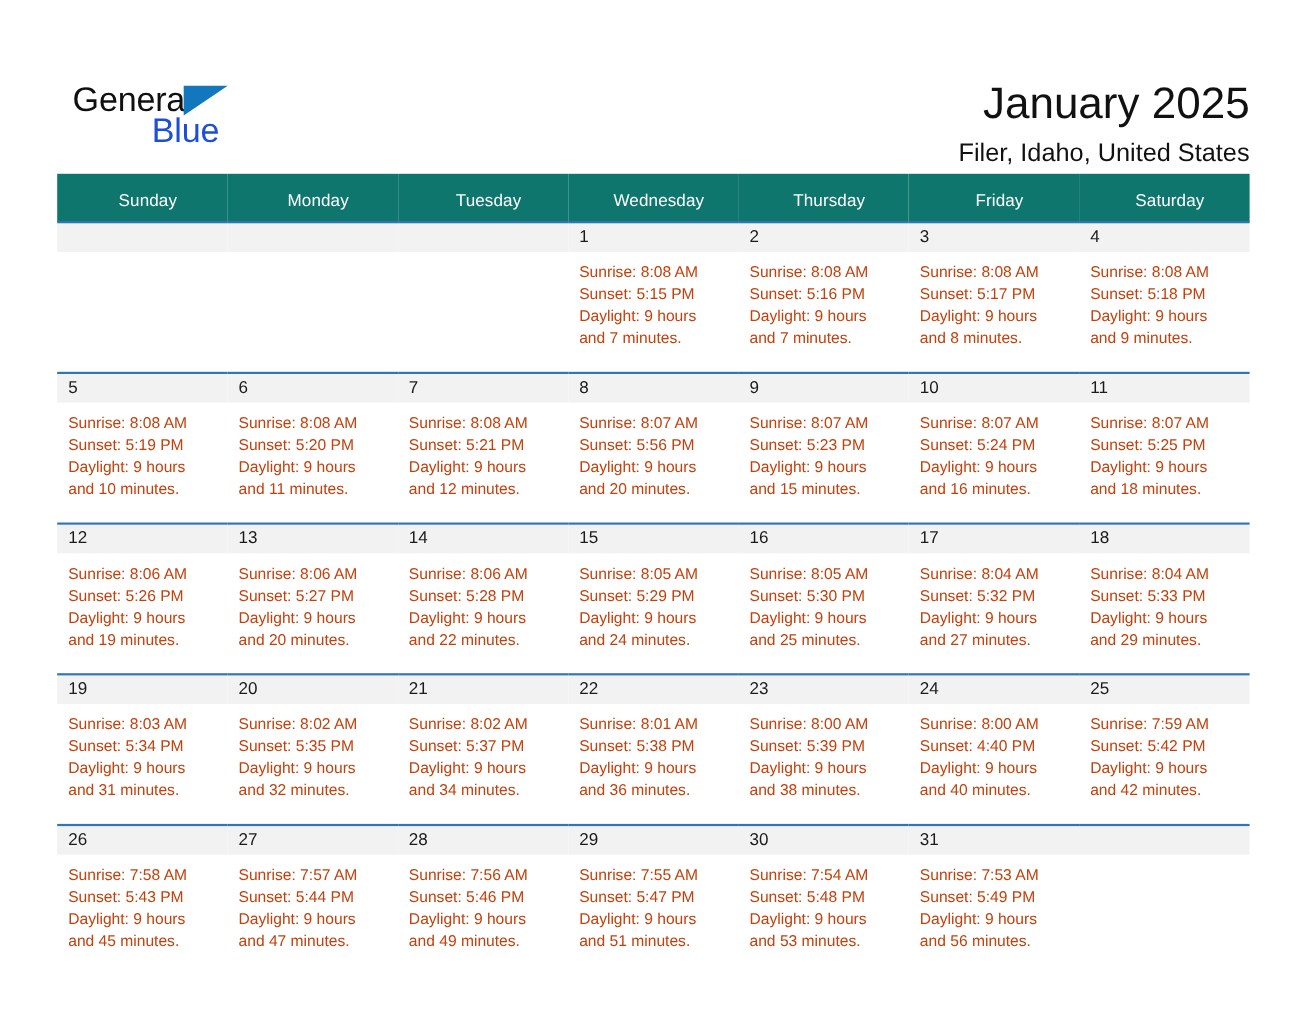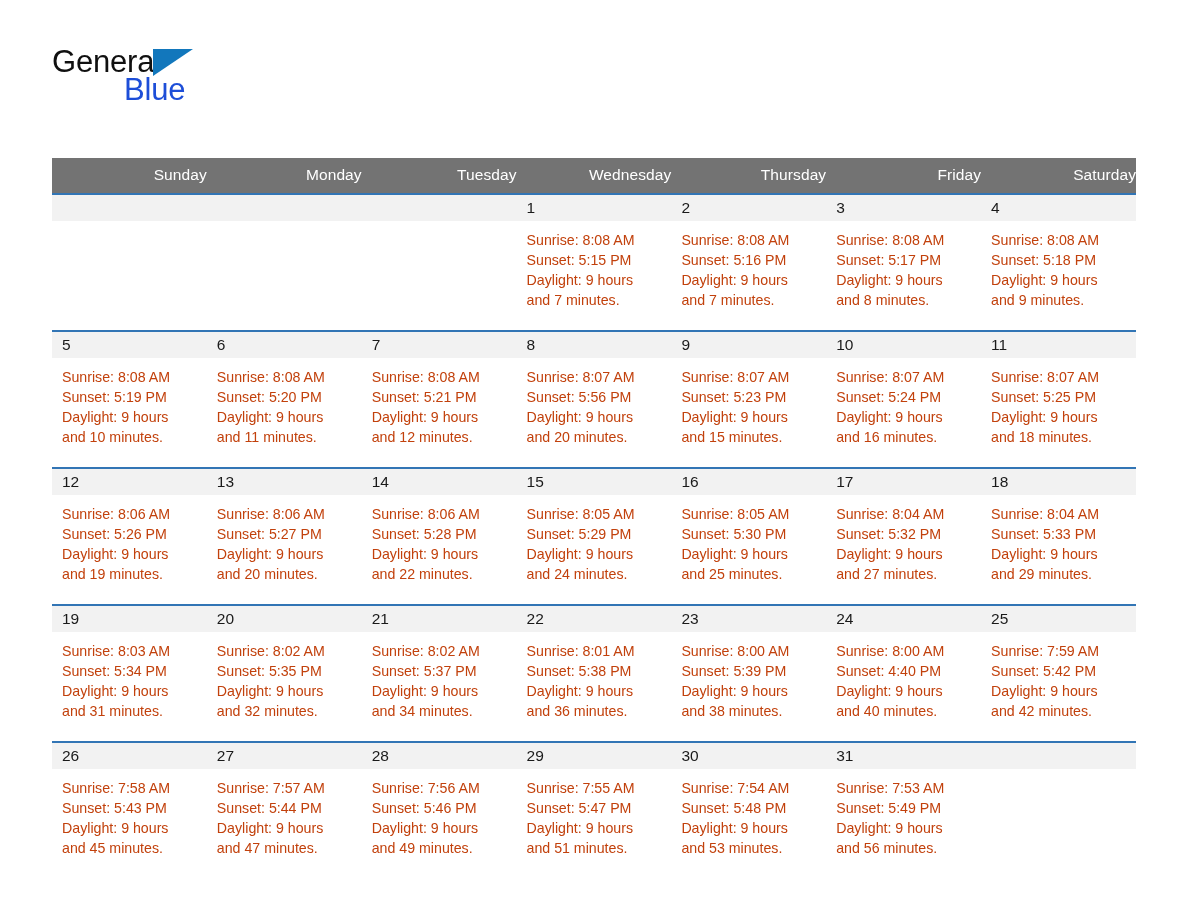--- a/index.html
+++ b/index.html
@@ -20,23 +20,24 @@
     height: 918px;
     box-sizing: border-box;
     padding: 0 52px;
   }
 
   
   .header {
     display: flex;
     align-items: flex-start;
     justify-content: space-between;
-    padding-top: 42px;
+    padding-top: 71px;
     height: 110px;
     box-sizing: border-box;
+    margin-left: 14px;
   }
   .brand {
     position: relative;
     width: 200px;
     padding-top: 4px;
   }
   .brand-line1 {
     font-size: 31px;
     line-height: 32px;
     letter-spacing: -0.2px;
@@ -81,26 +82,26 @@
   }
 
   
   .calendar {
     width: 1084px;
     border-collapse: collapse;
     table-layout: fixed;
     margin-top: 48px;
   }
   .calendar th {
-    background: #737373;
+    background: #0f766e;
     color: #ffffff;
     font-size: 15.5px;
     font-weight: 400;
-    text-align: right;
-    padding: 8px 0 9px 10px;
+    text-align: center;
+    padding: 16px 0 9px 10px;
     height: 16px;
     letter-spacing: 0.1px;
   }
   .calendar td {
     vertical-align: top;
     padding: 0;
     width: 154.85px;
     border-top: 2px solid #3275b5;
   }
   .week-row td {
@@ -140,20 +141,24 @@
 <div class="page">
 
   <div class="header">
 
     <div class="brand">
       <div class="brand-line1">General</div>
       <div class="brand-triangle"></div>
       <div class="brand-line2">Blue</div>
     </div>
 
+    <div class="title-block">
+      <div class="cal-title">January 2025</div>
+      <div class="cal-subtitle">Filer, Idaho, United States</div>
+    </div>
 
   </div>
 
   <table class="calendar">
     <thead>
       <tr id="weekday-header-row">
           <th>Sunday</th>
           <th>Monday</th>
           <th>Tuesday</th>
           <th>Wednesday</th>

